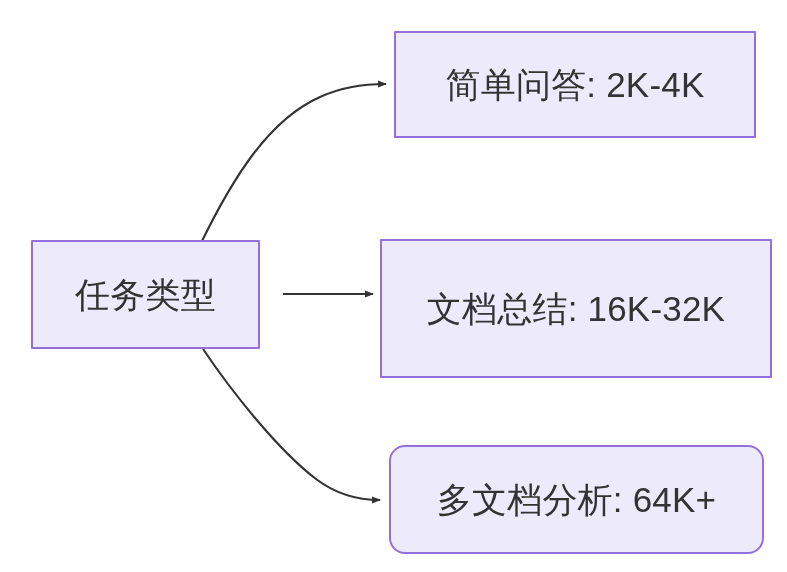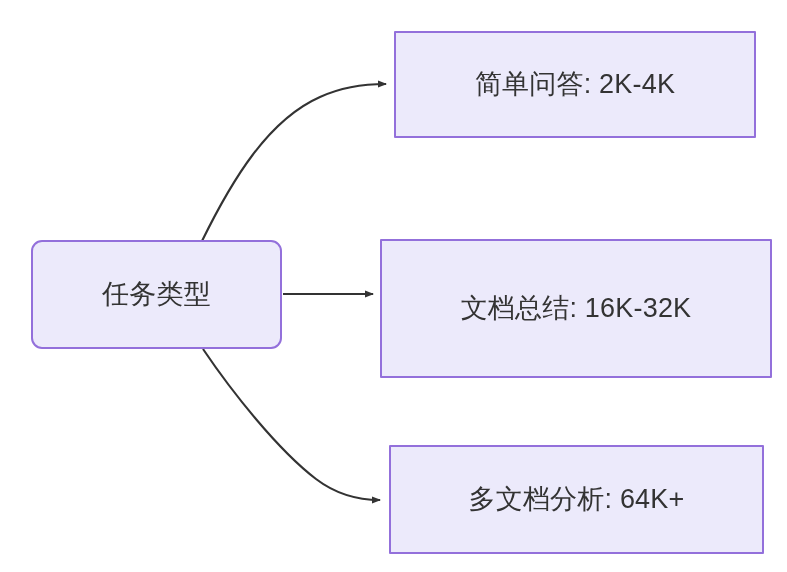--- a/index.html
+++ b/index.html
@@ -35,55 +35,55 @@
   }
   .node {
     position: absolute;
     display: flex;
     align-items: center;
     justify-content: center;
     background: #ECEAFB;
     border: 2px solid #9370DB;
     border-radius: 1px;
     color: #333333;
-    font-size: 27px;
+    font-size: 35px;
     line-height: 1.25;
     letter-spacing: 0.2px;
     white-space: nowrap;
     text-align: center;
     z-index: 2;
   }
   .node-label {
     display: block;
     padding: 0 4px;
   }
   #node-source {
     left: 31px;
     top: 240px;
-    width: 251px;
+    width: 229px;
     height: 109px;
-    border-radius: 11px;
   }
   #node-simple-qa {
     left: 394px;
     top: 31px;
     width: 362px;
     height: 107px;
   }
   #node-doc-summary {
     left: 380px;
     top: 239px;
     width: 392px;
     height: 139px;
   }
   #node-multi-doc {
     left: 389px;
     top: 445px;
     width: 375px;
     height: 109px;
+    border-radius: 16px;
   }
 </style>
 </head>
 <body>
 
 <div id="diagram-root">
 
   <svg id="edge-layer" viewBox="0 0 787 572" width="787" height="572" xmlns="http://www.w3.org/2000/svg">
     <defs>
       <marker id="arrowhead" markerWidth="10" markerHeight="8" refX="8.2" refY="4" orient="auto" markerUnits="userSpaceOnUse">

